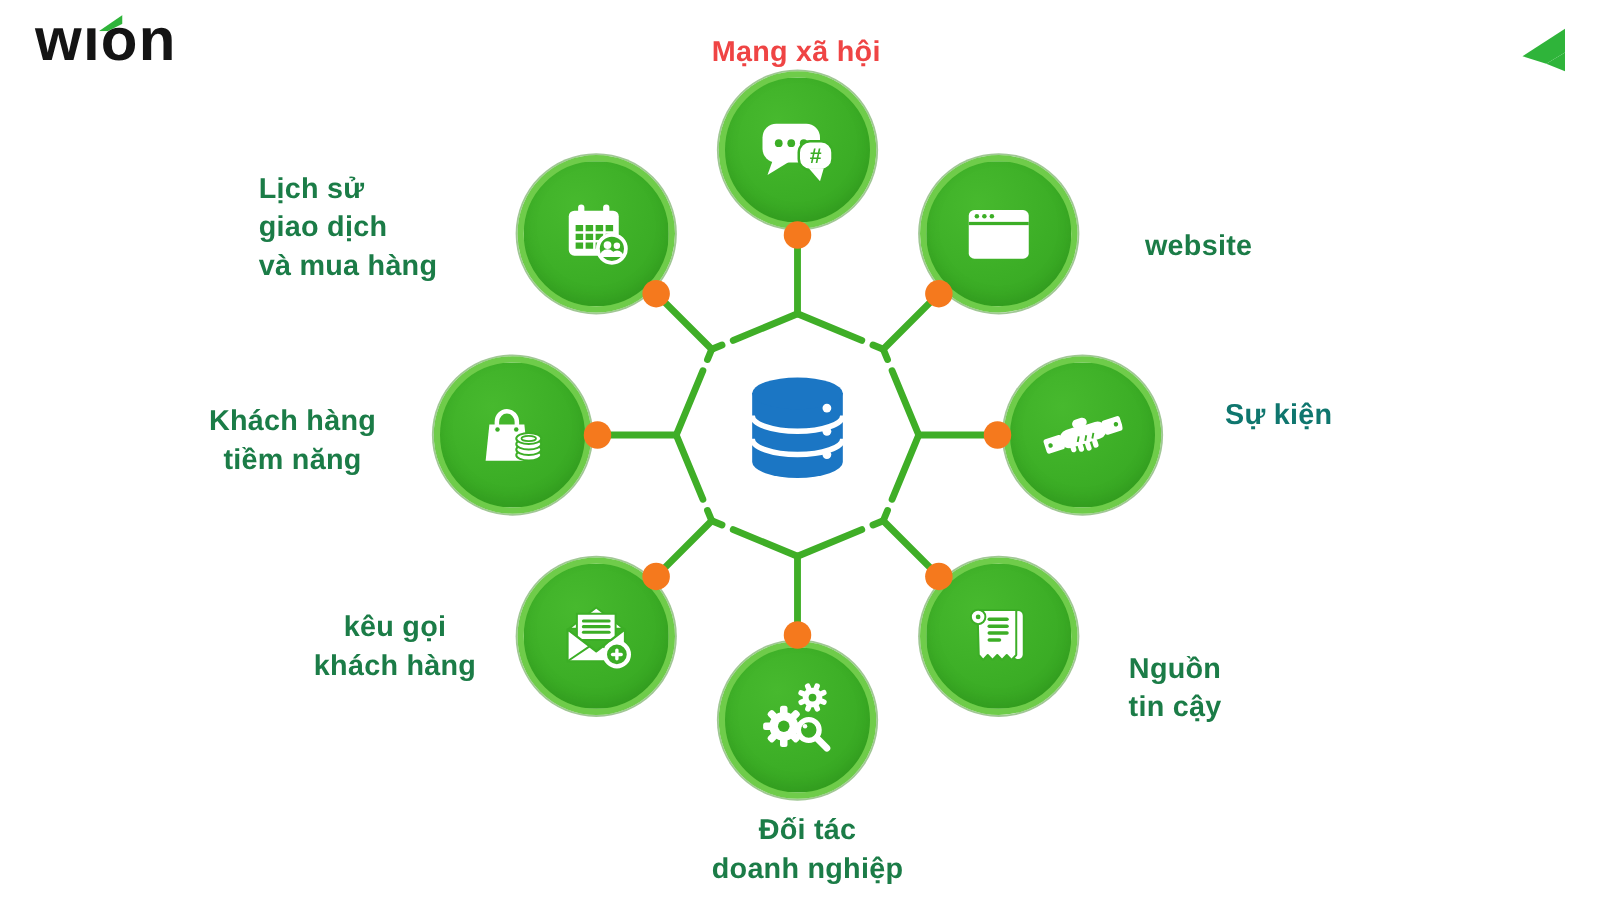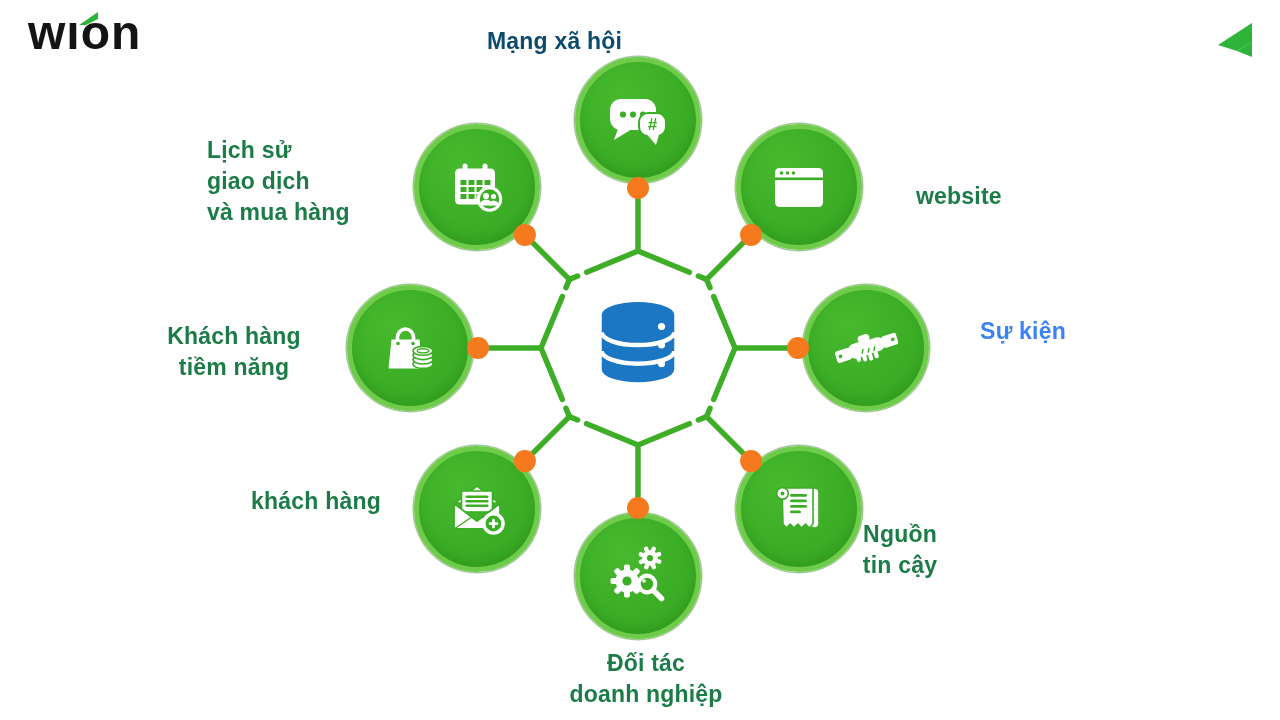--- a/index.html
+++ b/index.html
@@ -33,38 +33,39 @@
       <path d="M1,14 L20,1 L20,8 L8,14 Z" fill="#2fb43a"></path>
     </svg>
   </div>
 
   <svg class="corner-arrow" width="40" height="38" viewBox="0 0 40 38">
     <path d="M3,25 L37,3 L37,22 L22,31 Z" fill="#2fb43a"></path>
     <path d="M22,31 L37,22 L37,37 Z" fill="#2fb43a"></path>
   </svg>
 
   <div id="labels-layer">
-      <div class="label" style="left: 487px; top: 26px; width: 300px; color: #0c4a6e;">
+      <div class="label" style="left: 487px; top: 26px; width: 300px; text-align: center; color: #ef4444;">
         <span class="lbl-line">Mạng xã hội</span>
       </div>
       <div class="label" style="left: 916px; top: 181px; width: 220px; text-align: left; color: rgb(27, 124, 71);">
         <span class="lbl-line">website</span>
       </div>
-      <div class="label" style="left: 923px; top: 316px; width: 200px; text-align: center; color: #3b82f6;">
+      <div class="label" style="left: 923px; top: 316px; width: 200px; text-align: center; color: #0f766e;">
         <span class="lbl-line">Sự kiện</span>
       </div>
-      <div class="label" style="left: 800px; top: 519px; width: 200px; text-align: center; color: rgb(27, 124, 71);">
+      <div class="label" style="left: 840px; top: 519px; width: 200px; text-align: center; color: rgb(27, 124, 71);">
         <span class="lbl-line">Nguồn</span>
         <span class="lbl-line">tin cậy</span>
       </div>
       <div class="label" style="left: 496px; top: 648px; width: 300px; text-align: center; color: rgb(27, 124, 71);">
         <span class="lbl-line">Đối tác</span>
         <span class="lbl-line">doanh nghiệp</span>
       </div>
       <div class="label" style="left: 216px; top: 486px; width: 200px; text-align: center; color: rgb(27, 124, 71);">
+        <span class="lbl-line">kêu gọi</span>
         <span class="lbl-line">khách hàng</span>
       </div>
       <div class="label" style="left: 134px; top: 321px; width: 200px; text-align: center; color: rgb(27, 124, 71);">
         <span class="lbl-line">Khách hàng</span>
         <span class="lbl-line">tiềm năng</span>
       </div>
       <div class="label" style="left: 207px; top: 135px; width: 200px; text-align: left; color: rgb(27, 124, 71);">
         <span class="lbl-line">Lịch sử</span>
         <span class="lbl-line">giao dịch</span>
         <span class="lbl-line">và mua hàng</span>

